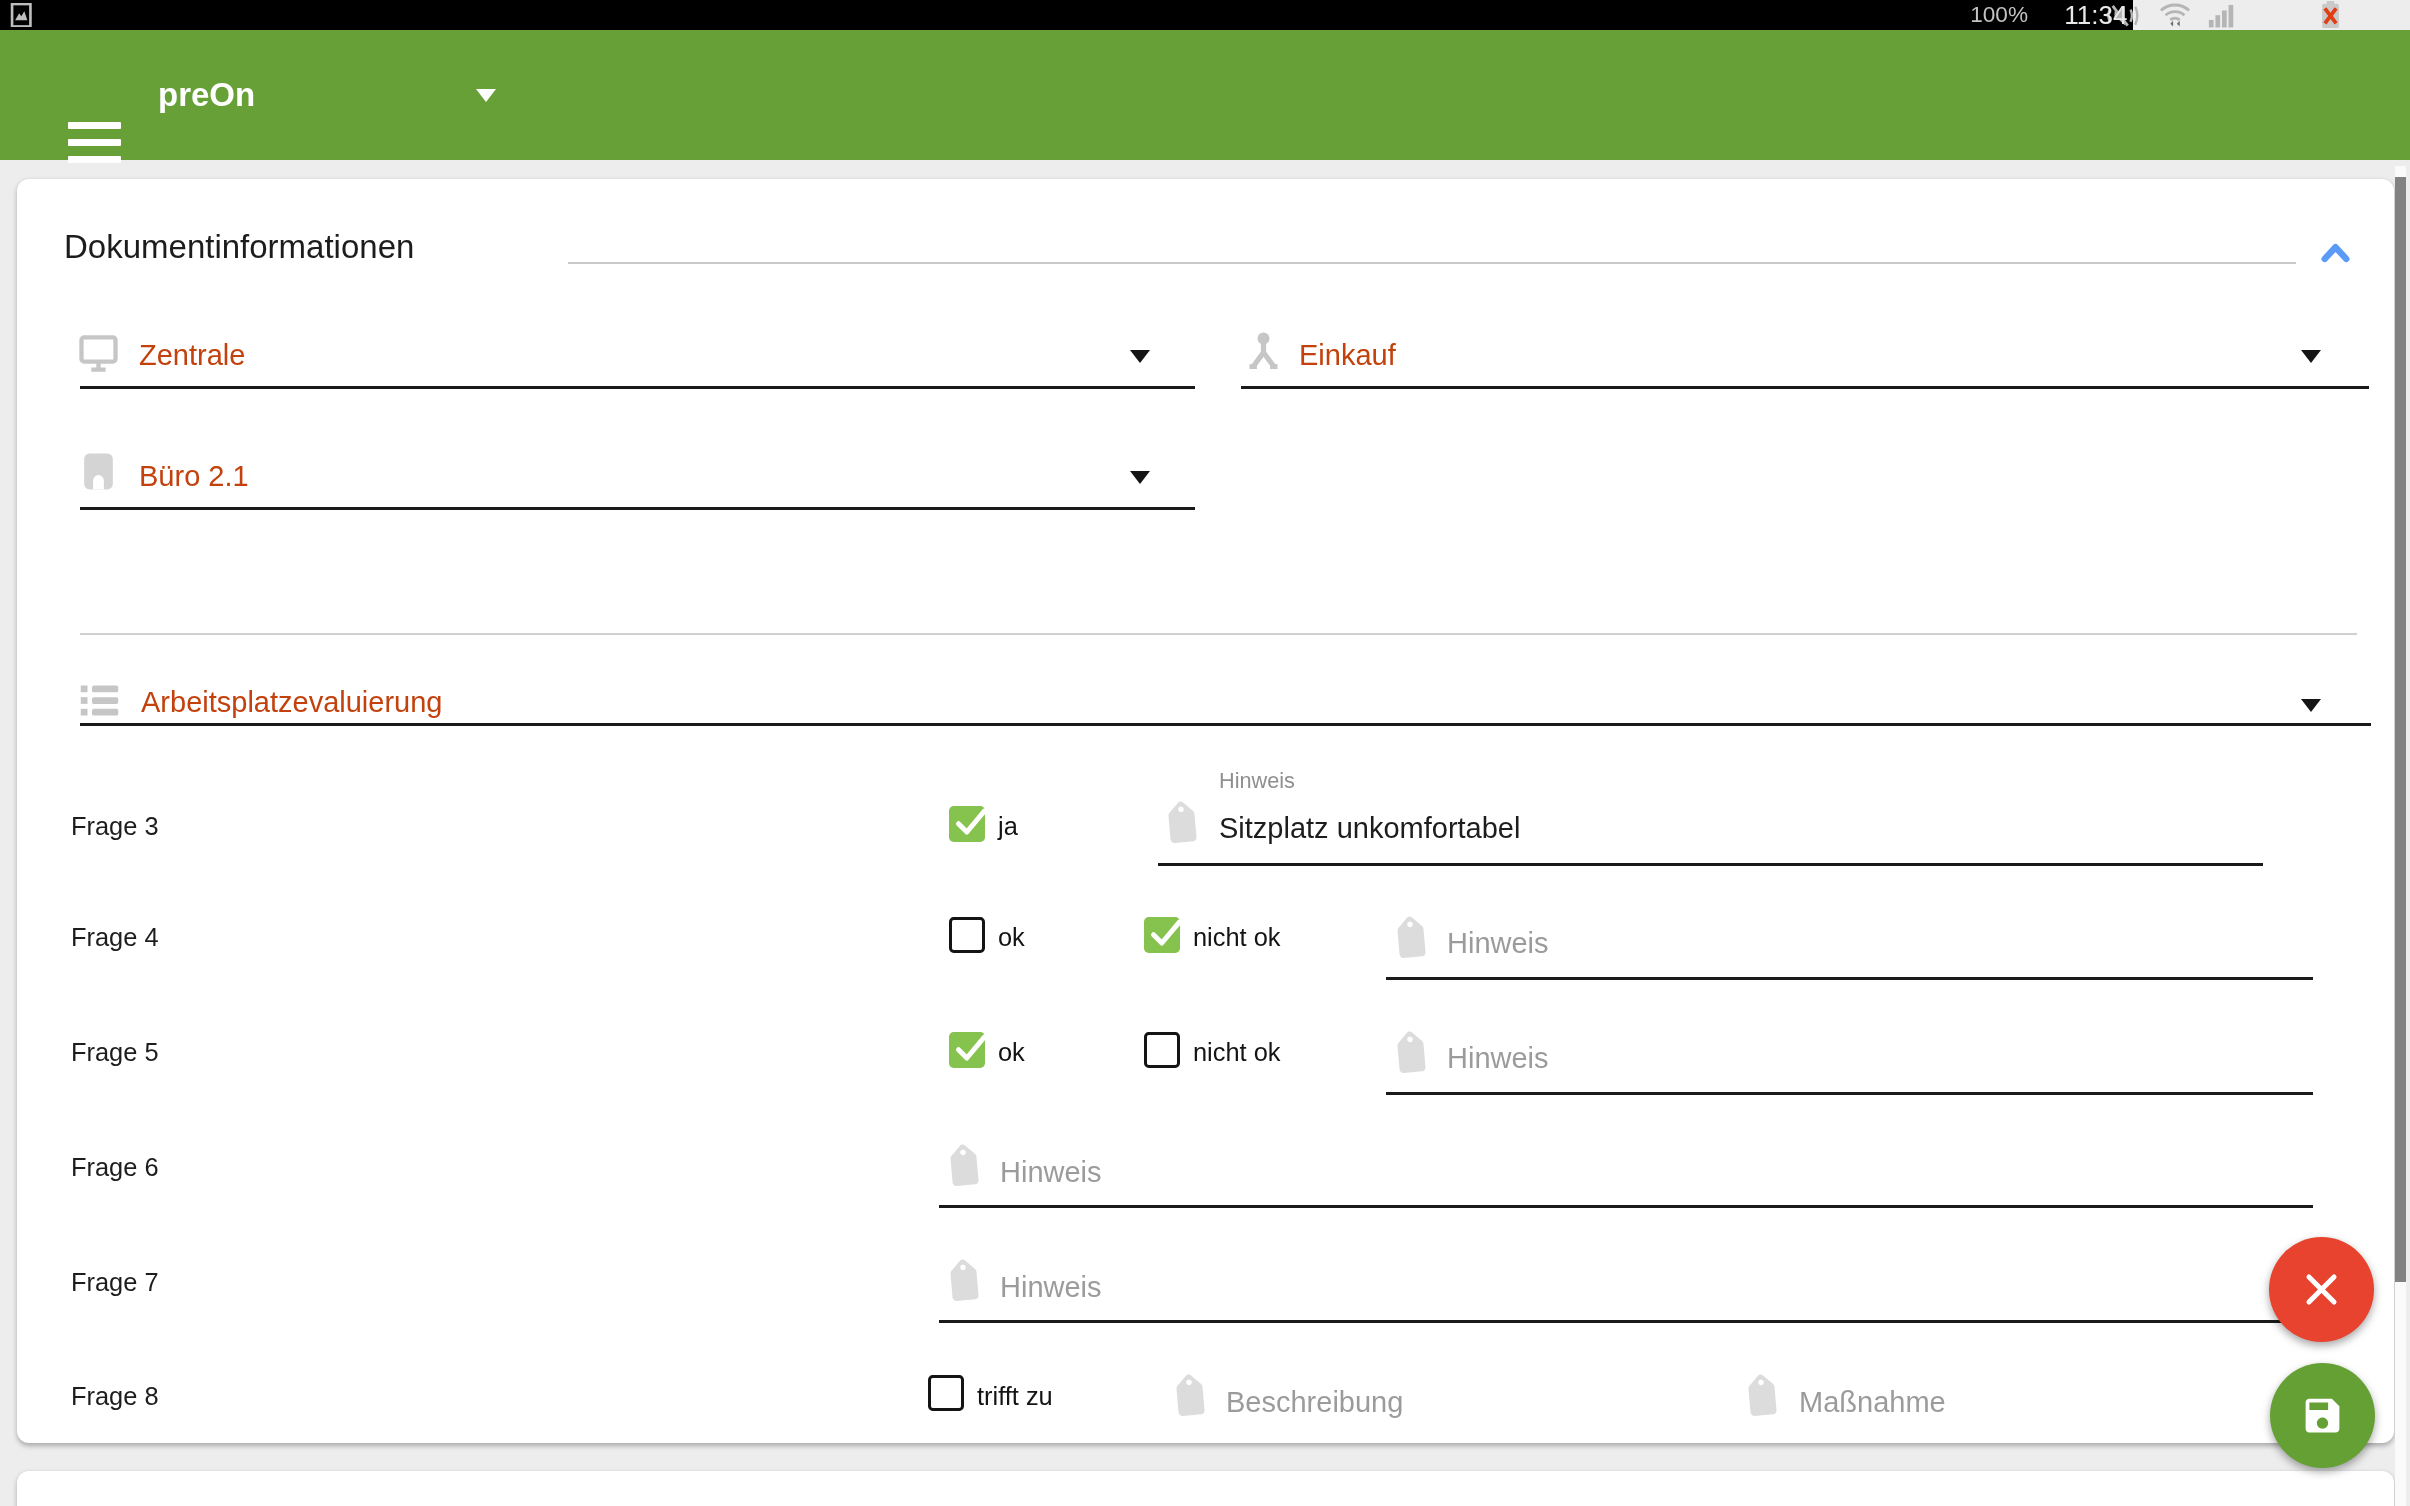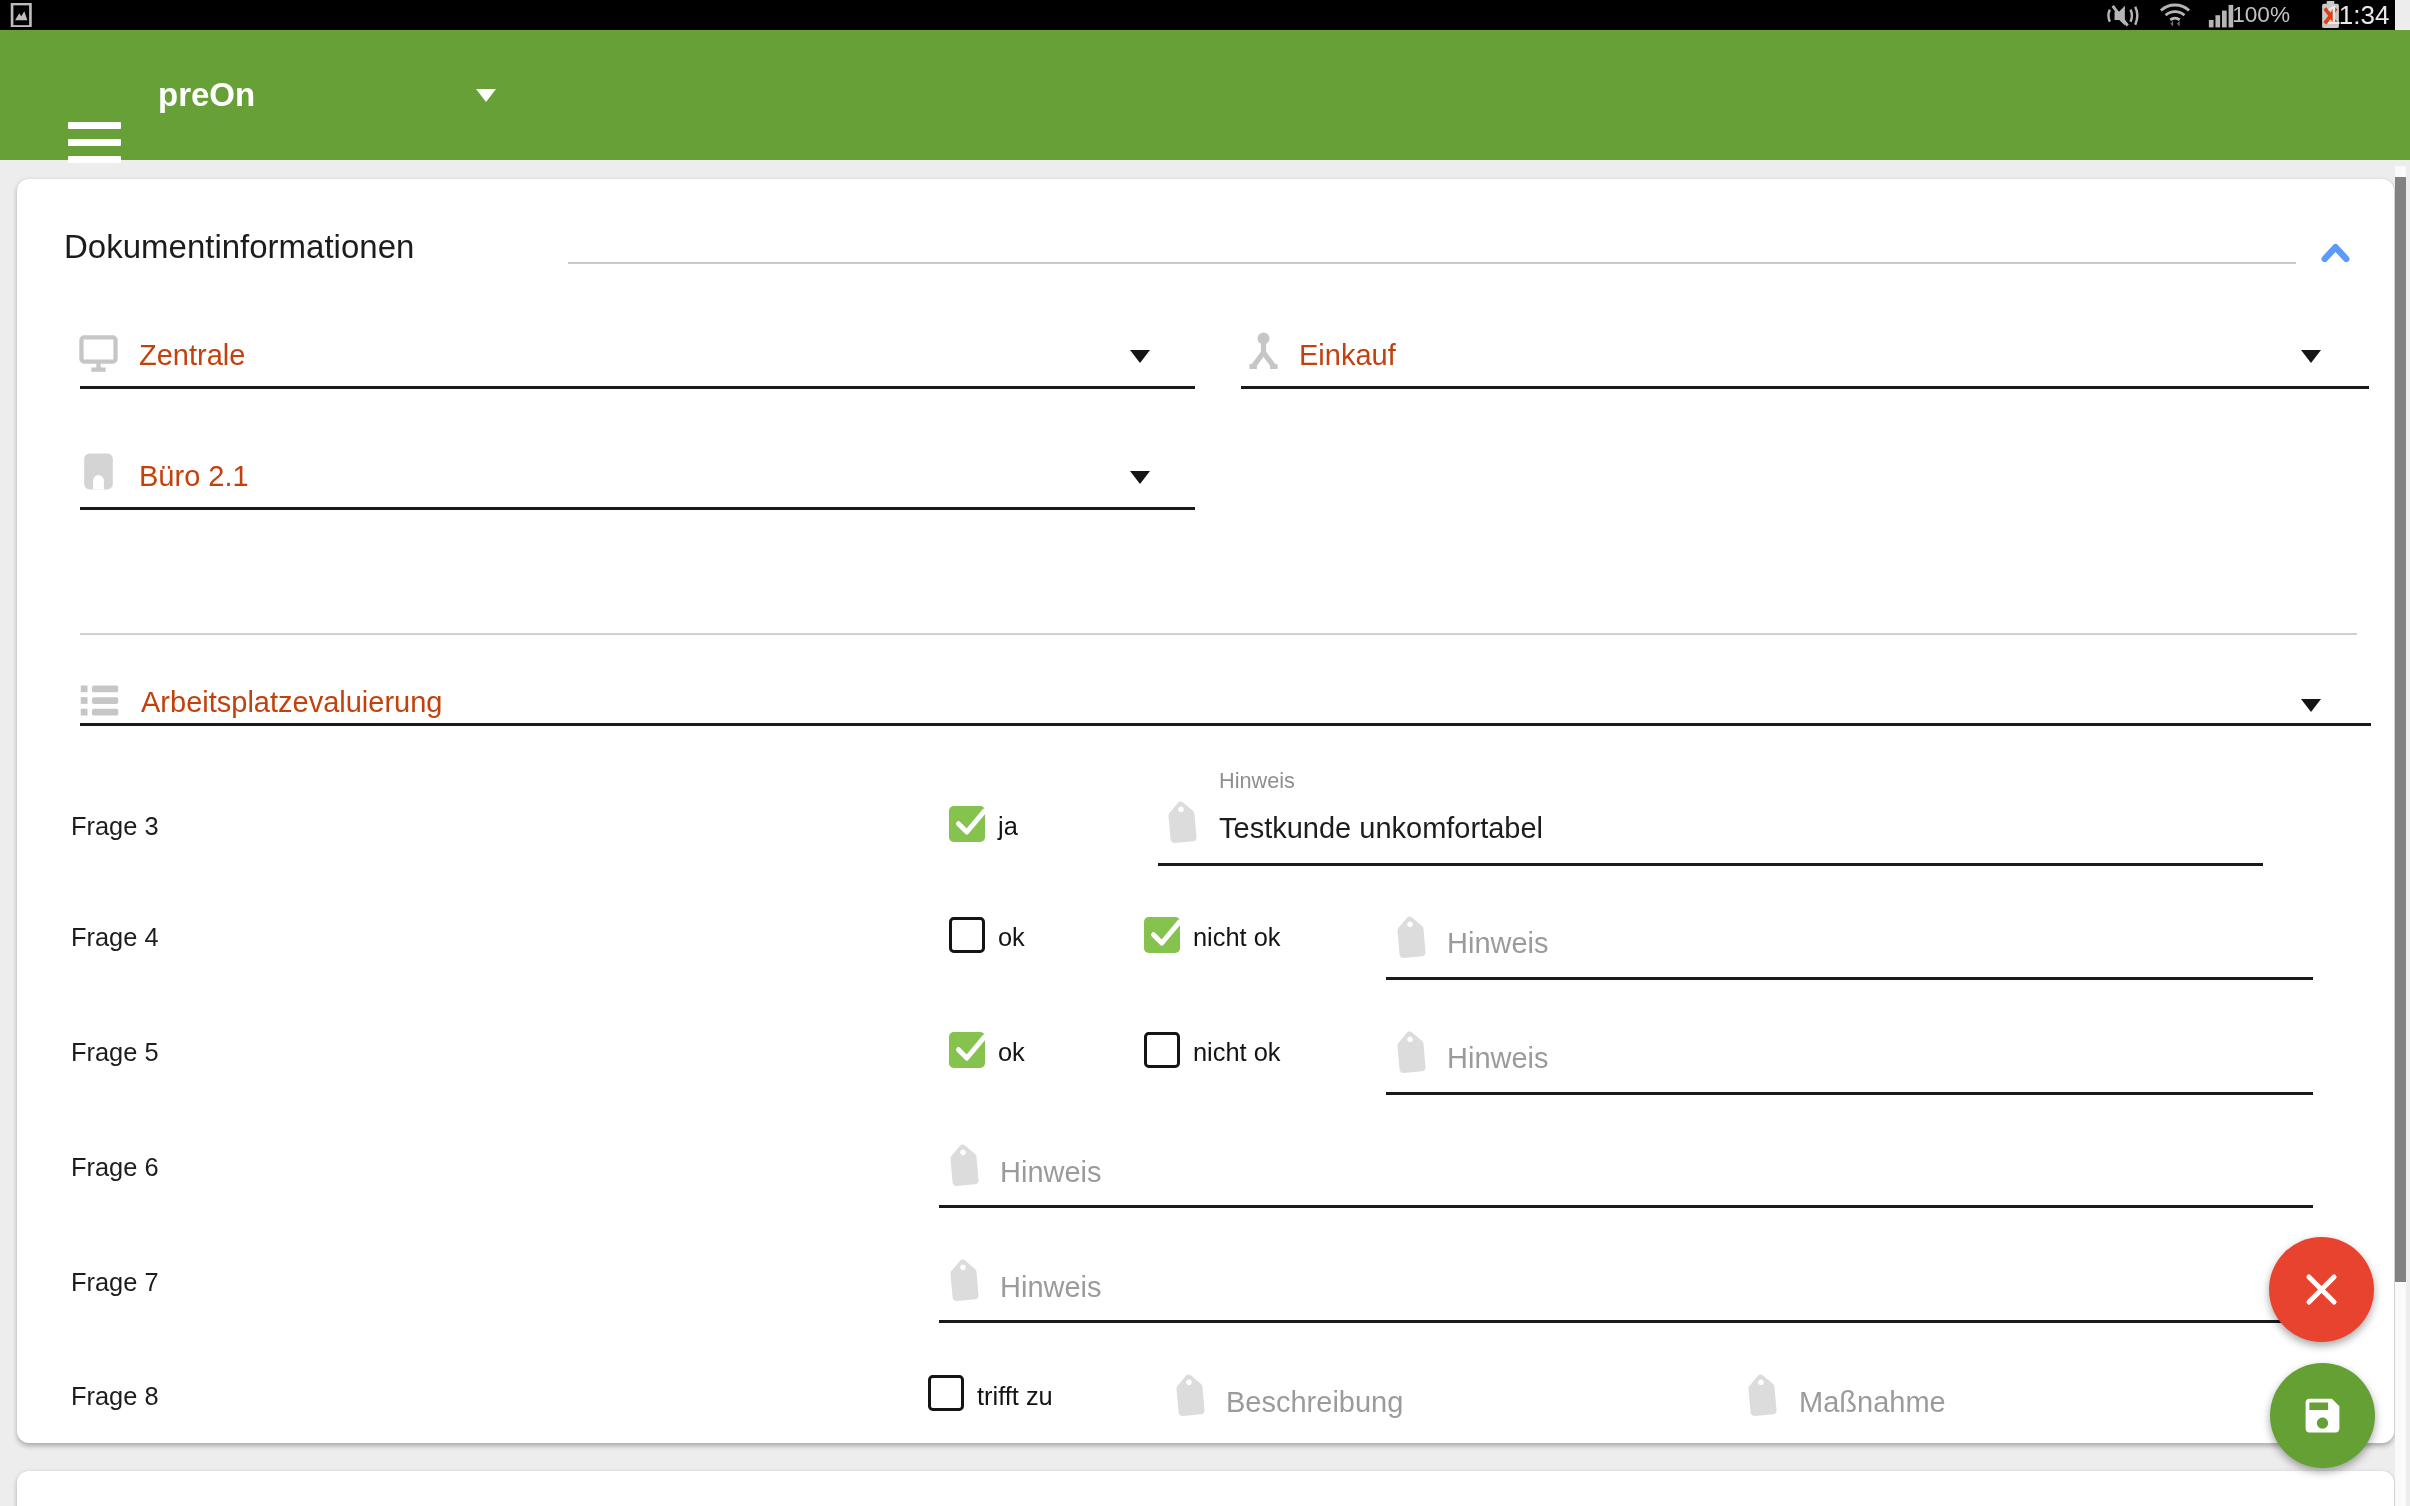--- a/index.html
+++ b/index.html
@@ -1,21 +1,21 @@
 <!DOCTYPE html>
 <html style="font-size:15px"><head>
 <meta charset="utf-8">
 <style>
   html,body{margin:0;padding:0;background:#333;}
   .screen{position:relative;width:2411px;height:1507px;overflow:hidden;
     font-family:"Liberation Sans",sans-serif;background:#EDEDED;}
   .abs{position:absolute;}
 
   
-  .statusbar{position:absolute;left:0;top:0;width:2395px;height:30px;background:#000;}
+  .statusbar{position:absolute;left:0;top:0;width:2133px;height:30px;background:#000;}
   .sb-time{position:absolute;top:0;right:5.6px;line-height:30px;font-size:26px;color:#E9E9E9;}
   .sb-batt-pct{position:absolute;top:0;right:105px;line-height:30px;font-size:22.6px;color:#C2C2C2;}
 
   
   .appbar{position:absolute;left:0;top:30px;width:2411px;height:130px;background:#67A036;}
   .hamburger{position:absolute;left:68px;top:92px;width:53px;height:41px;cursor:pointer;}
   .hamburger span{display:block;height:6.6px;background:#fff;border-radius:0.9px;margin-bottom:10.4px;}
   .app-title{position:absolute;left:158px;top:30px;height:130px;line-height:130px;
     color:#fff;font-size:33px;font-weight:bold;}
   .app-account{position:absolute;left:288px;top:30px;height:130px;line-height:130px;
@@ -175,21 +175,21 @@
         <path d="M4.5 13 L9.5 18 L20 5.5" fill="none" stroke="#fff" stroke-width="3" stroke-linecap="round" stroke-linejoin="round"></path>
       </svg>
     </div>
     <div class="cb-label" style="left:981px;top:633px">ja</div>
     <div class="hint-label" style="left:1202px;top:589px">Hinweis</div>
     <div class="tag-icon" style="left:1143px;top:625px">
       <svg viewBox="0 0 24 24">
           <path fill="#DCDCDC" d="M21.41 11.58l-9-9C12.05 2.22 11.55 2 11 2H4c-1.1 0-2 .9-2 2v7c0 .55.22 1.05.59 1.42l9 9c.36.36.86.58 1.41.58.55 0 1.05-.22 1.41-.59l7-7c.37-.36.59-.86.59-1.41 0-.55-.23-1.06-.59-1.42zM5.5 7C4.67 7 4 6.33 4 5.5S4.67 4 5.5 4 7 4.67 7 5.5 6.33 7 5.5 7z"></path>
         </svg>
     </div>
-    <div class="value-text" style="left:1202px;top:633px">Testkunde unkomfortabel</div>
+    <div class="value-text" style="left:1202px;top:633px">Sitzplatz unkomfortabel</div>
     <div class="fld-underline" style="left:1141px;top:684px;width:1105px"></div>
 
     <div class="q-label" style="left:54px;top:744px">Frage 4</div>
     <div class="cb unchecked" style="left:932px;top:738px"></div>
     <div class="cb-label" style="left:981px;top:744px">ok</div>
     <div class="cb checked" style="left:1127px;top:738px">
       <svg viewBox="0 0 24 24">
         <path d="M4.5 13 L9.5 18 L20 5.5" fill="none" stroke="#fff" stroke-width="3" stroke-linecap="round" stroke-linejoin="round"></path>
       </svg>
     </div>

